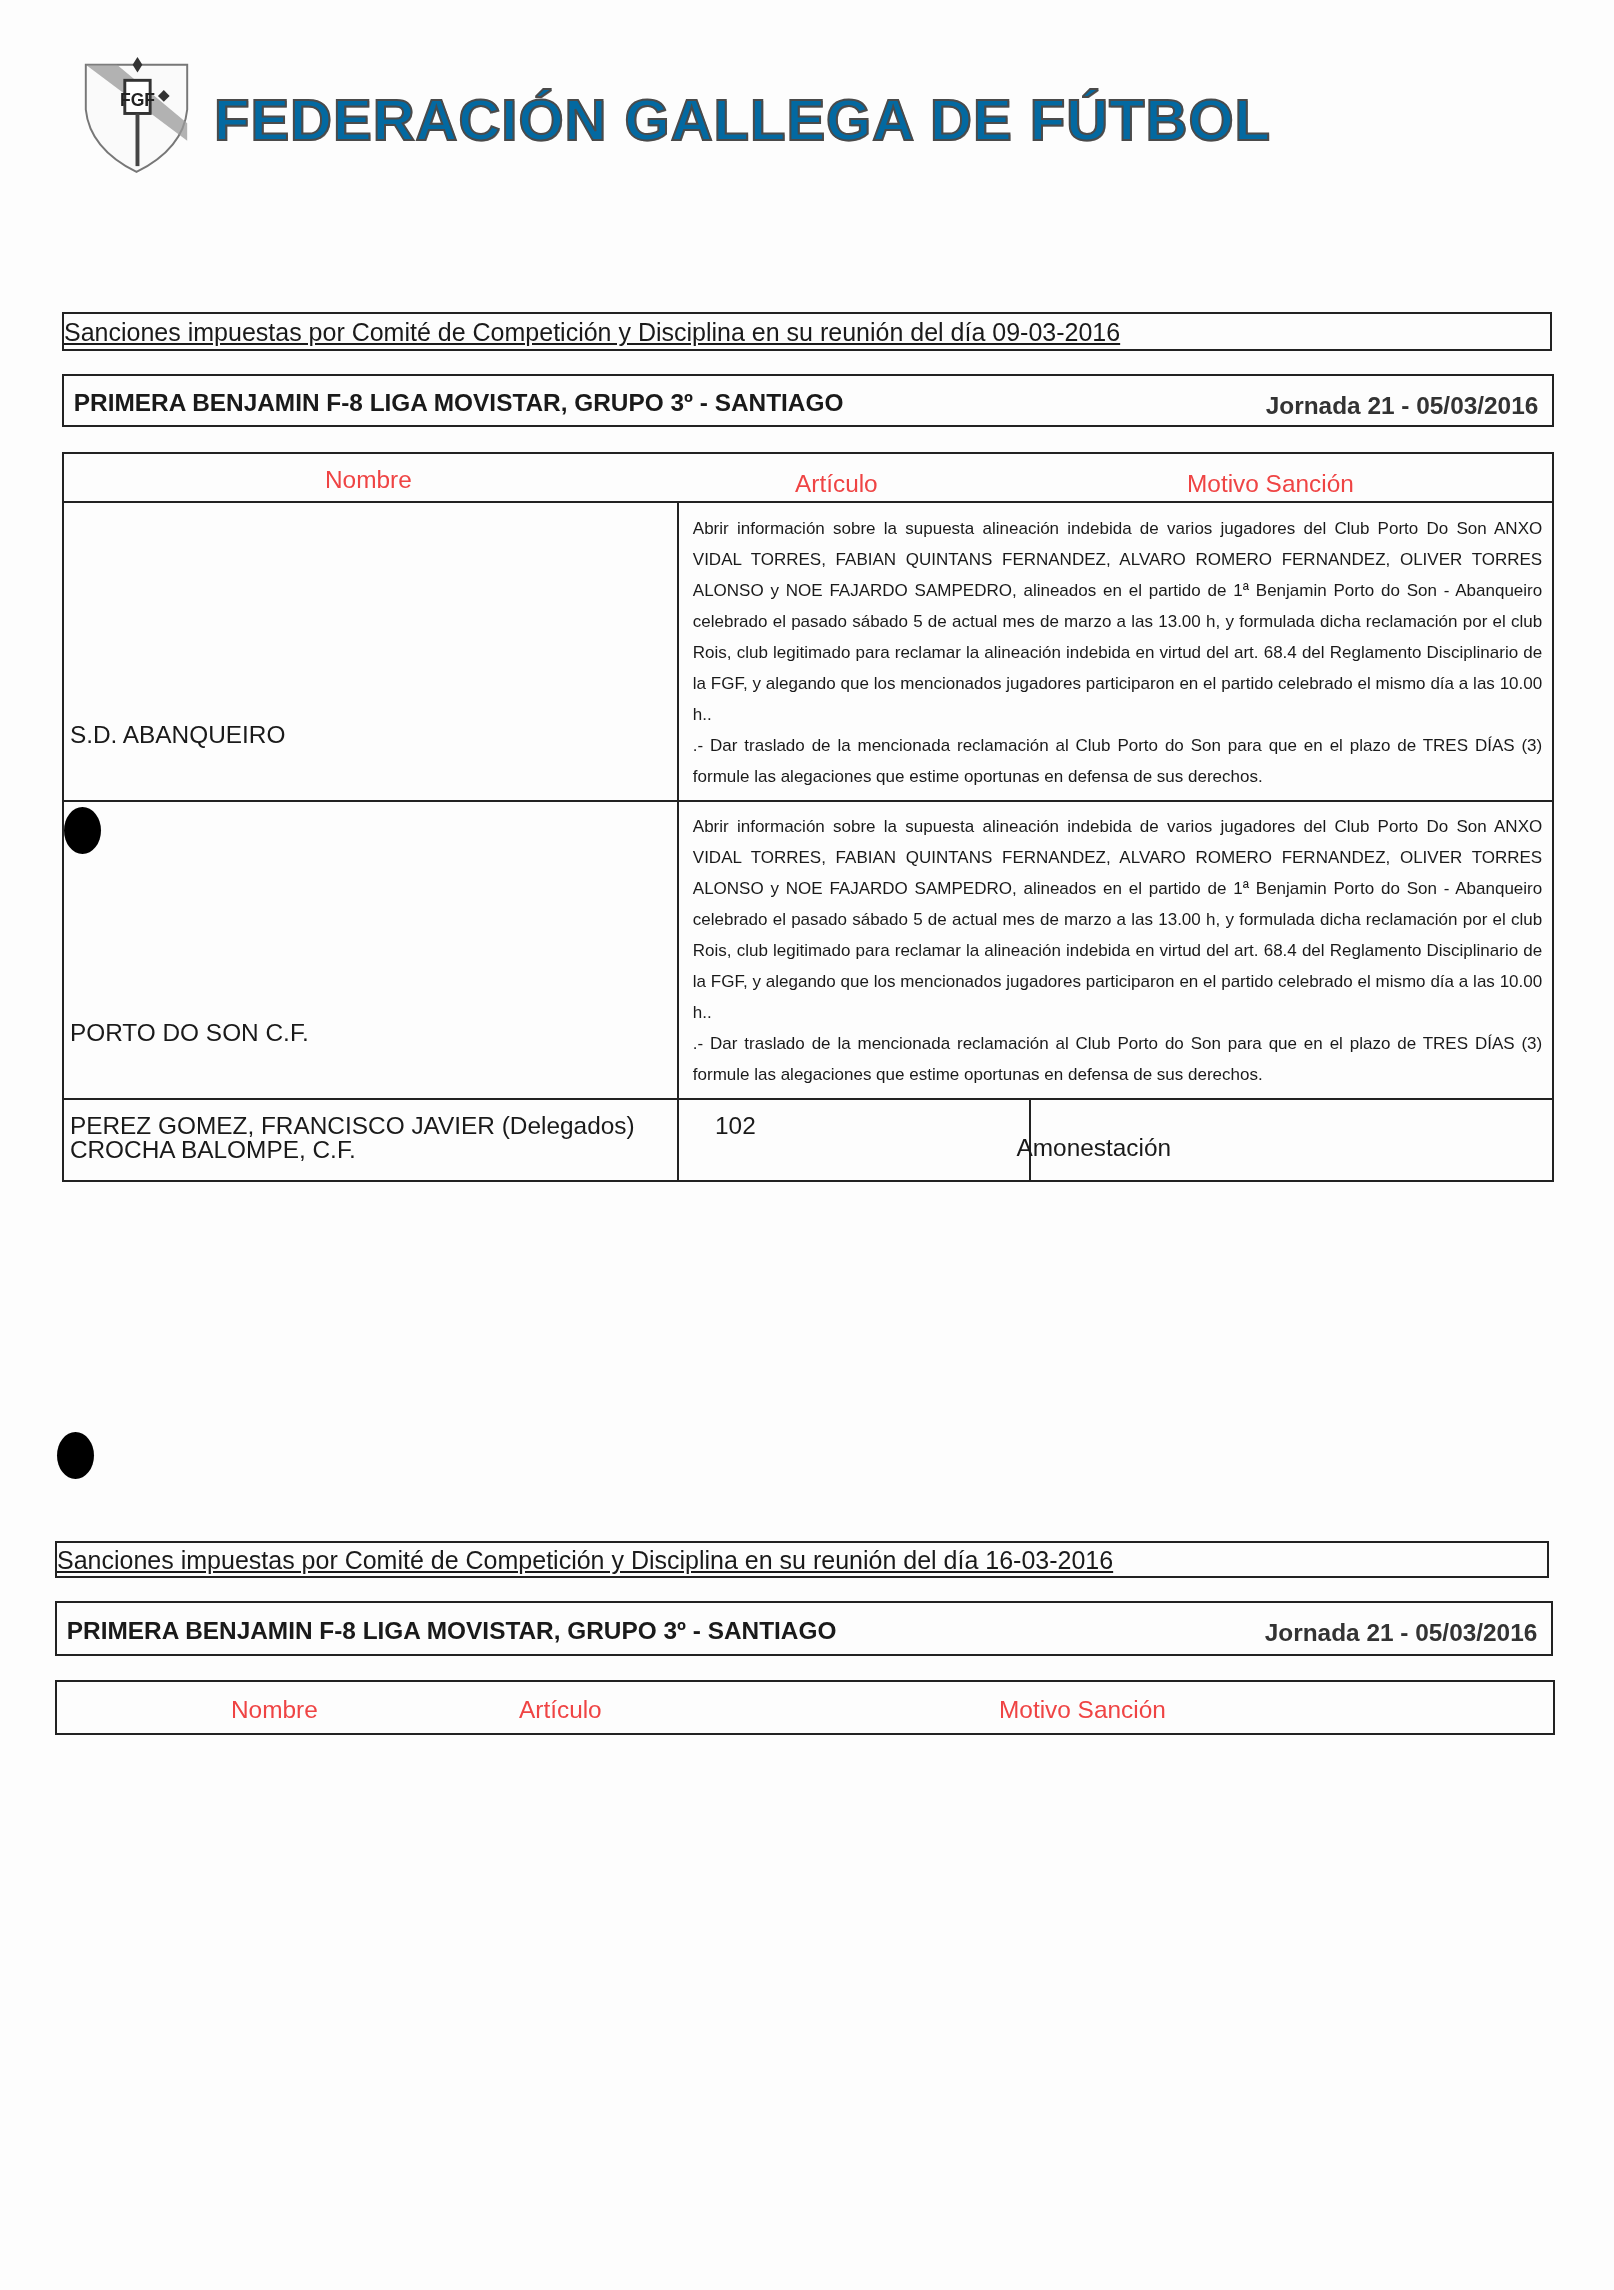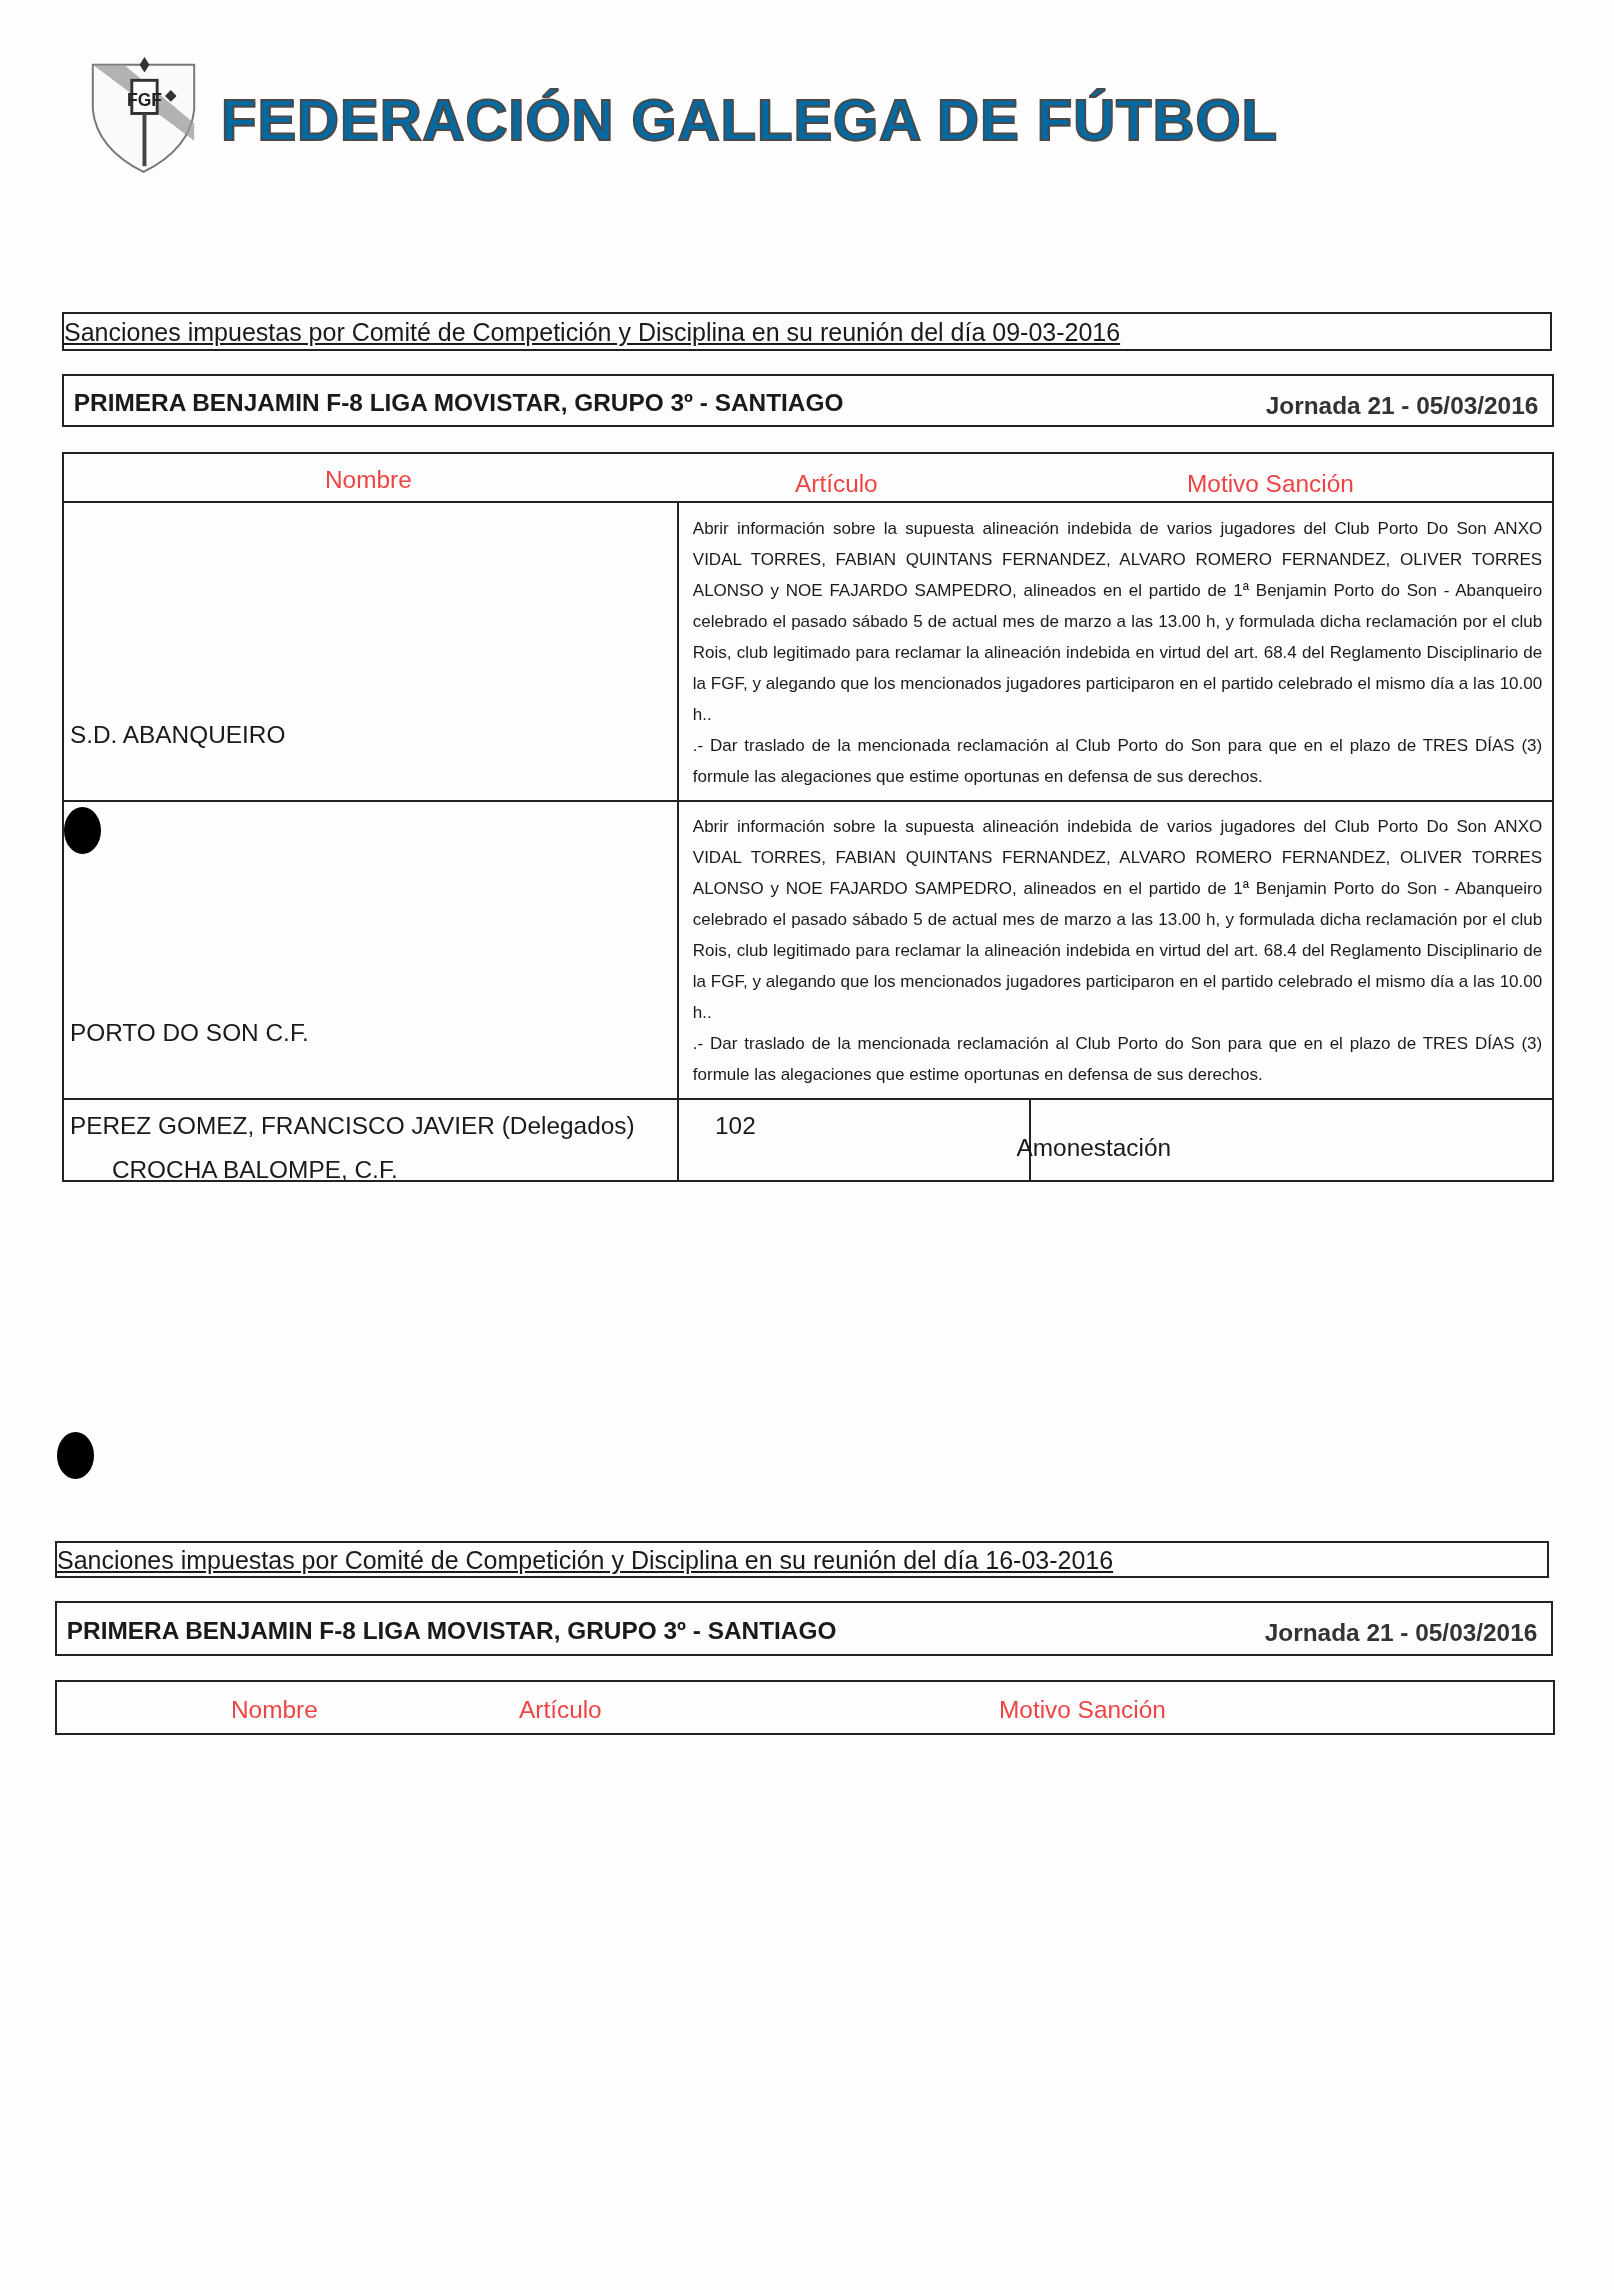--- a/index.html
+++ b/index.html
@@ -1,18 +1,18 @@
 <!DOCTYPE html>
 <html><head>
 <meta charset="utf-8">
 <style>
   html, body { margin: 0; padding: 0; background: #fdfdfd; }
   body { width: 1614px; height: 2291px; position: relative; overflow: hidden; font-family: "Liberation Sans", sans-serif; color: #1a1a1a; }
 
-  .header { position: absolute; left: 75px; top: 39px; width: 1268px; height: 137px; }
+  .header { position: absolute; left: 68px; top: 39px; width: 1268px; height: 137px; }
   .logo { position: absolute; left: 9.8px; top: 11.7px; width: 117px; height: 123px; }
   .org-title { position: absolute; left: 146px; top: 47px; font-size: 58px; font-weight: bold; letter-spacing: 1px; color: #0369a1;
     -webkit-text-stroke: 2px #4a4a4a; text-shadow: 1px 1px 0 #888; white-space: nowrap; }
 
   .box { position: absolute; border: 2px solid #222; box-sizing: border-box; background: transparent; }
   .meeting-title { font-size: 25px; text-decoration: underline; text-align: left; width: 100%; position: absolute; top: 7.8px; white-space: nowrap; }
   .comp-name { position: absolute; left: 9.8px; font-size: 24.4px; font-weight: bold; white-space: nowrap; }
   .jornada { position: absolute; right: 13.7px; font-size: 24.4px; font-weight: bold; color: #333; white-space: nowrap; }
 
   .th { position: absolute; font-size: 24.4px; font-weight: bold; color: #ef4444; white-space: nowrap; }
@@ -77,21 +77,21 @@
     </div>
     <div class="c-text">
       <div>Abrir información sobre la supuesta alineación indebida de varios jugadores del Club Porto Do Son ANXO VIDAL TORRES, FABIAN QUINTANS FERNANDEZ, ALVARO ROMERO FERNANDEZ, OLIVER TORRES ALONSO y NOE FAJARDO SAMPEDRO, alineados en el partido de 1ª Benjamin Porto do Son - Abanqueiro celebrado el pasado sábado 5 de actual mes de marzo a las 13.00 h, y formulada dicha reclamación por el club Rois, club legitimado para reclamar la alineación indebida en virtud del art. 68.4 del Reglamento Disciplinario de la FGF, y alegando que los mencionados jugadores participaron en el partido celebrado el mismo día a las 10.00 h..</div>
       <div>.- Dar traslado de la mencionada reclamación al Club Porto do Son para que en el plazo de TRES DÍAS (3) formule las alegaciones que estime oportunas en defensa de sus derechos.</div>
     </div>
   </div>
 
   <div class="row" style="height:80px;">
     <div class="c-name">
       <span style="top:11.7px;">PEREZ GOMEZ, FRANCISCO JAVIER (Delegados)</span>
-      <span style="top:56px;margin-left:42px;">CROCHA BALOMPE, C.F.</span>
+      <span style="top:36px;">CROCHA BALOMPE, C.F.</span>
     </div>
     <div class="c-art">102</div>
     <div class="c-motivo">Amonestación</div>
   </div>
 </div>
 
 <div class="dot" style="left:64px; top:807px;"></div>
 <div class="dot" style="left:57px; top:1432px;"></div>
 
 <div class="box" style="left:55px; top:1541px; width:1494px; height:37px;">

